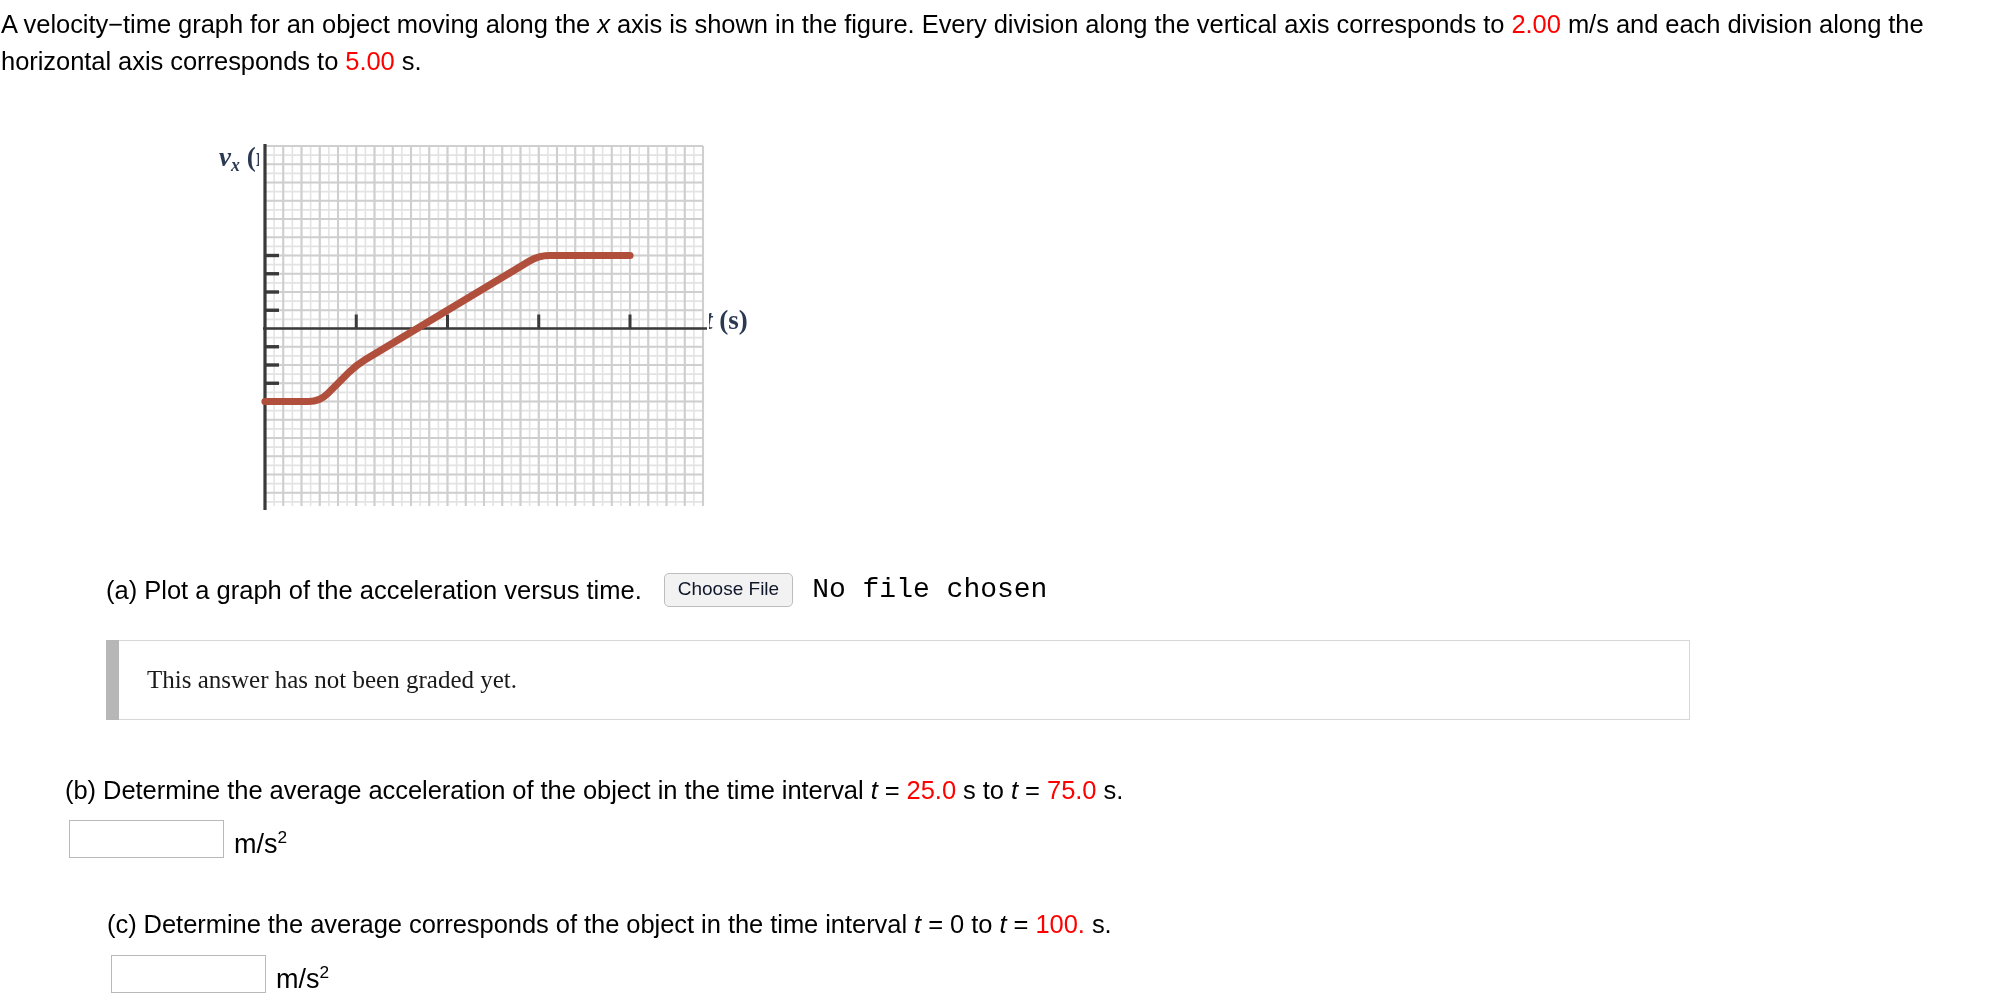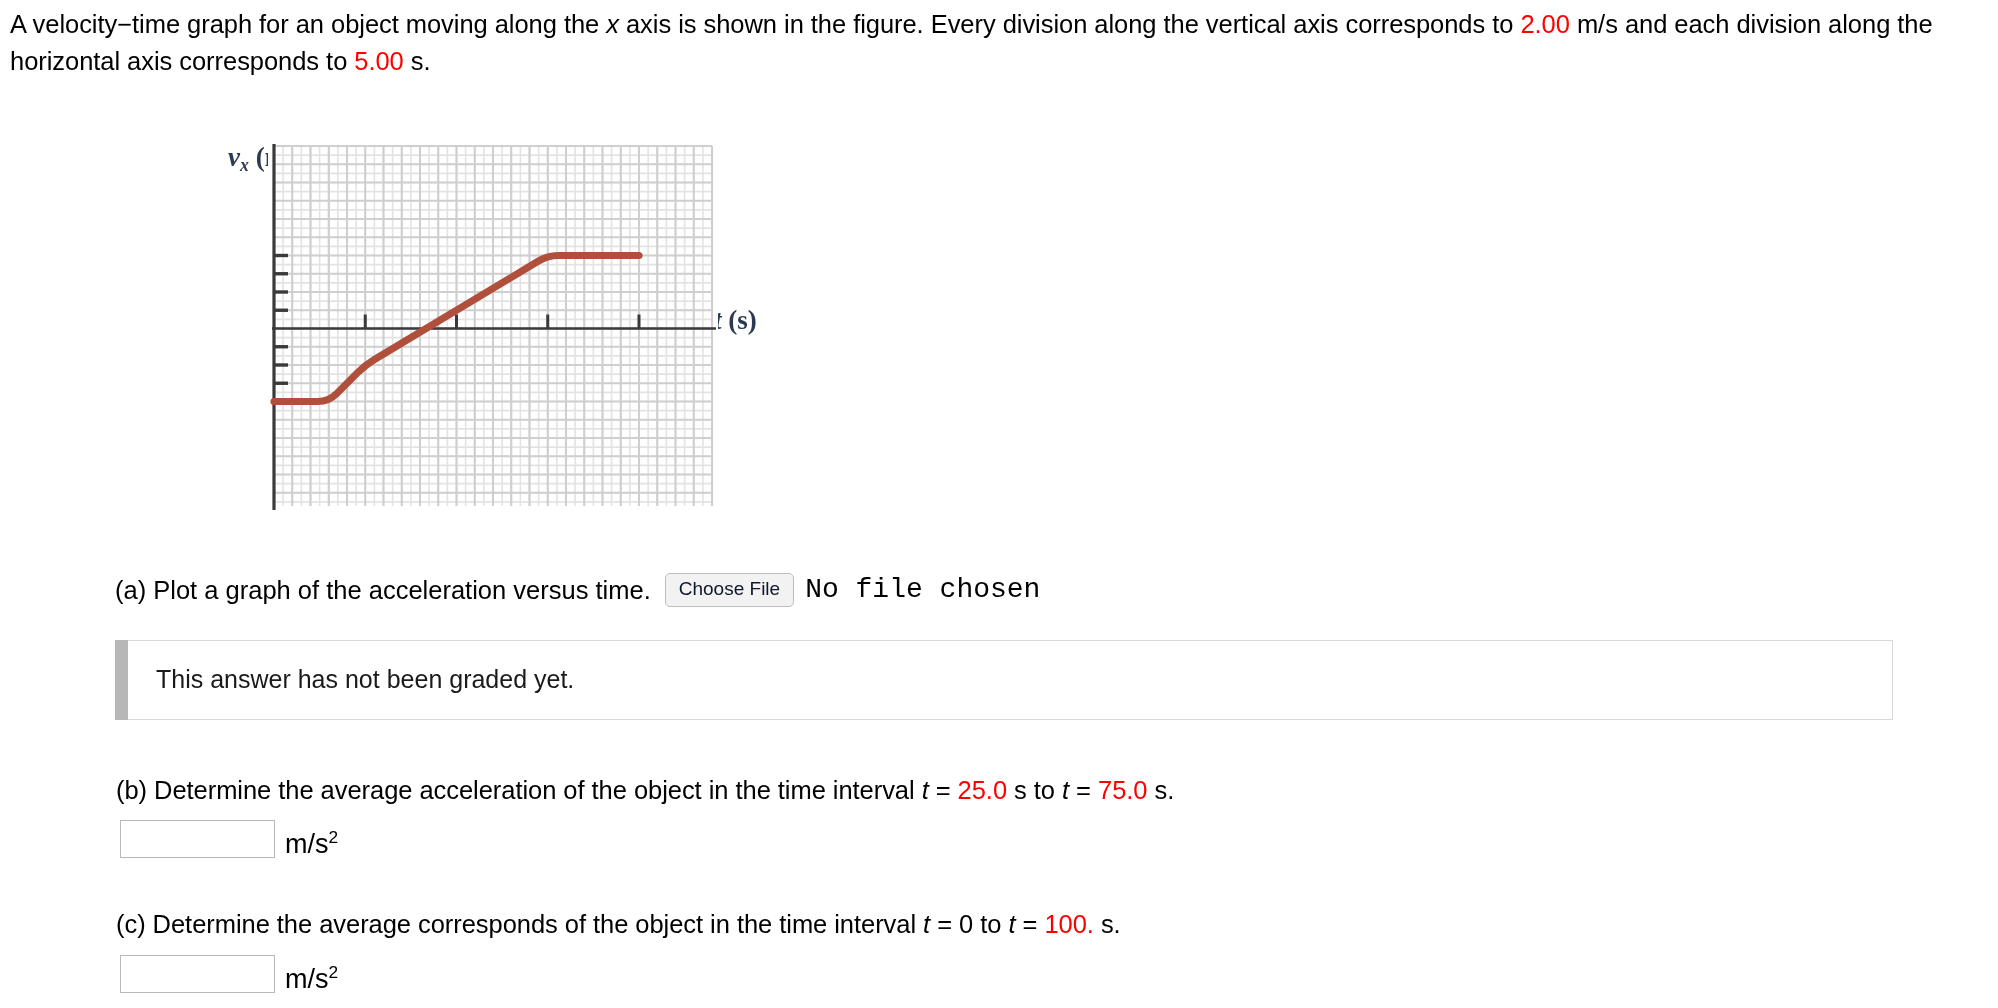--- a/index.html
+++ b/index.html
@@ -9,21 +9,21 @@
     width: 1998px;
     height: 1008px;
     overflow: hidden;
   }
   body {
     font-family: "Liberation Sans", sans-serif;
     color: #000000;
     font-size: 25px;
     line-height: 1.42;
   }
-  .page { padding: 6px 10px 0 10px; width: 1998px; }
+  .page { padding: 6px 10px 0 1px; width: 1998px; }
 
   
   .statement {
     font-size: 25.5px;
     line-height: 1.47;
     letter-spacing: -0.05px;
     white-space: normal;
     max-width: 1990px;
   }
   .red { color: #ff0000; }
@@ -55,64 +55,65 @@
   #ylabel { left: 6px; top: 7px; margin-top: 28px; }
   #xlabel { left: 492px; top: 198px; }
   svg.plot { position: absolute; left: 46px; top: 37px; display:block; }
 
   
   .qline {
     font-size: 25.5px;
     display: flex;
     align-items: center;
     flex-wrap: nowrap;
-    gap: 0px;
+    gap: 8px;
   }
   .part-a { margin-top: 22px; margin-left: 105px; }
   .choose-file {
     display: inline-block;
     font-family: "Liberation Sans", sans-serif;
     font-size: 19px;
     color: #0f172a;
     background: #f2f2f2;
     border: 1px solid #bdbdbd;
     border-radius: 5px;
     padding: 5px 13px 6px 13px;
     margin: 0 11px 0 14px;
     line-height: 1.1;
     cursor: default;
   }
   .no-file { font-size: 28px; color: #000; font-family: Liberation Mono, monospace; }
 
   
   .graded-box {
     margin: 30px 0 0 105px;
-    width: 1778px;
+    width: 1584px;
     height: 80px;
     background: #ffffff;
     border: 1px solid #d8d8d8;
     border-left: none;
     display: flex;
     align-items: center;
+    font-family: Liberation Serif, serif;
   }
   .graded-bar {
     width: 13px;
     height: 80px;
     background: #b7b7b7;
     flex: 0 0 13px;
     margin-left: 0;
   }
   .graded-text {
     font-size: 25px;
     color: #1a1a1a;
     padding-left: 28px;
   }
 
   
-  .part-b { margin-top: 52px; margin-left: 106px; }
+  .part-b { margin-top: 52px; margin-left: 64px; }
   .part-c { margin-top: 48px; margin-left: 106px; }
   .answer-row {
     margin-top: 11px;
     margin-left: 4px;
     display: flex;
     align-items: flex-end;
     gap: 10px;
   }
   input.answer {
     width: 155px;

